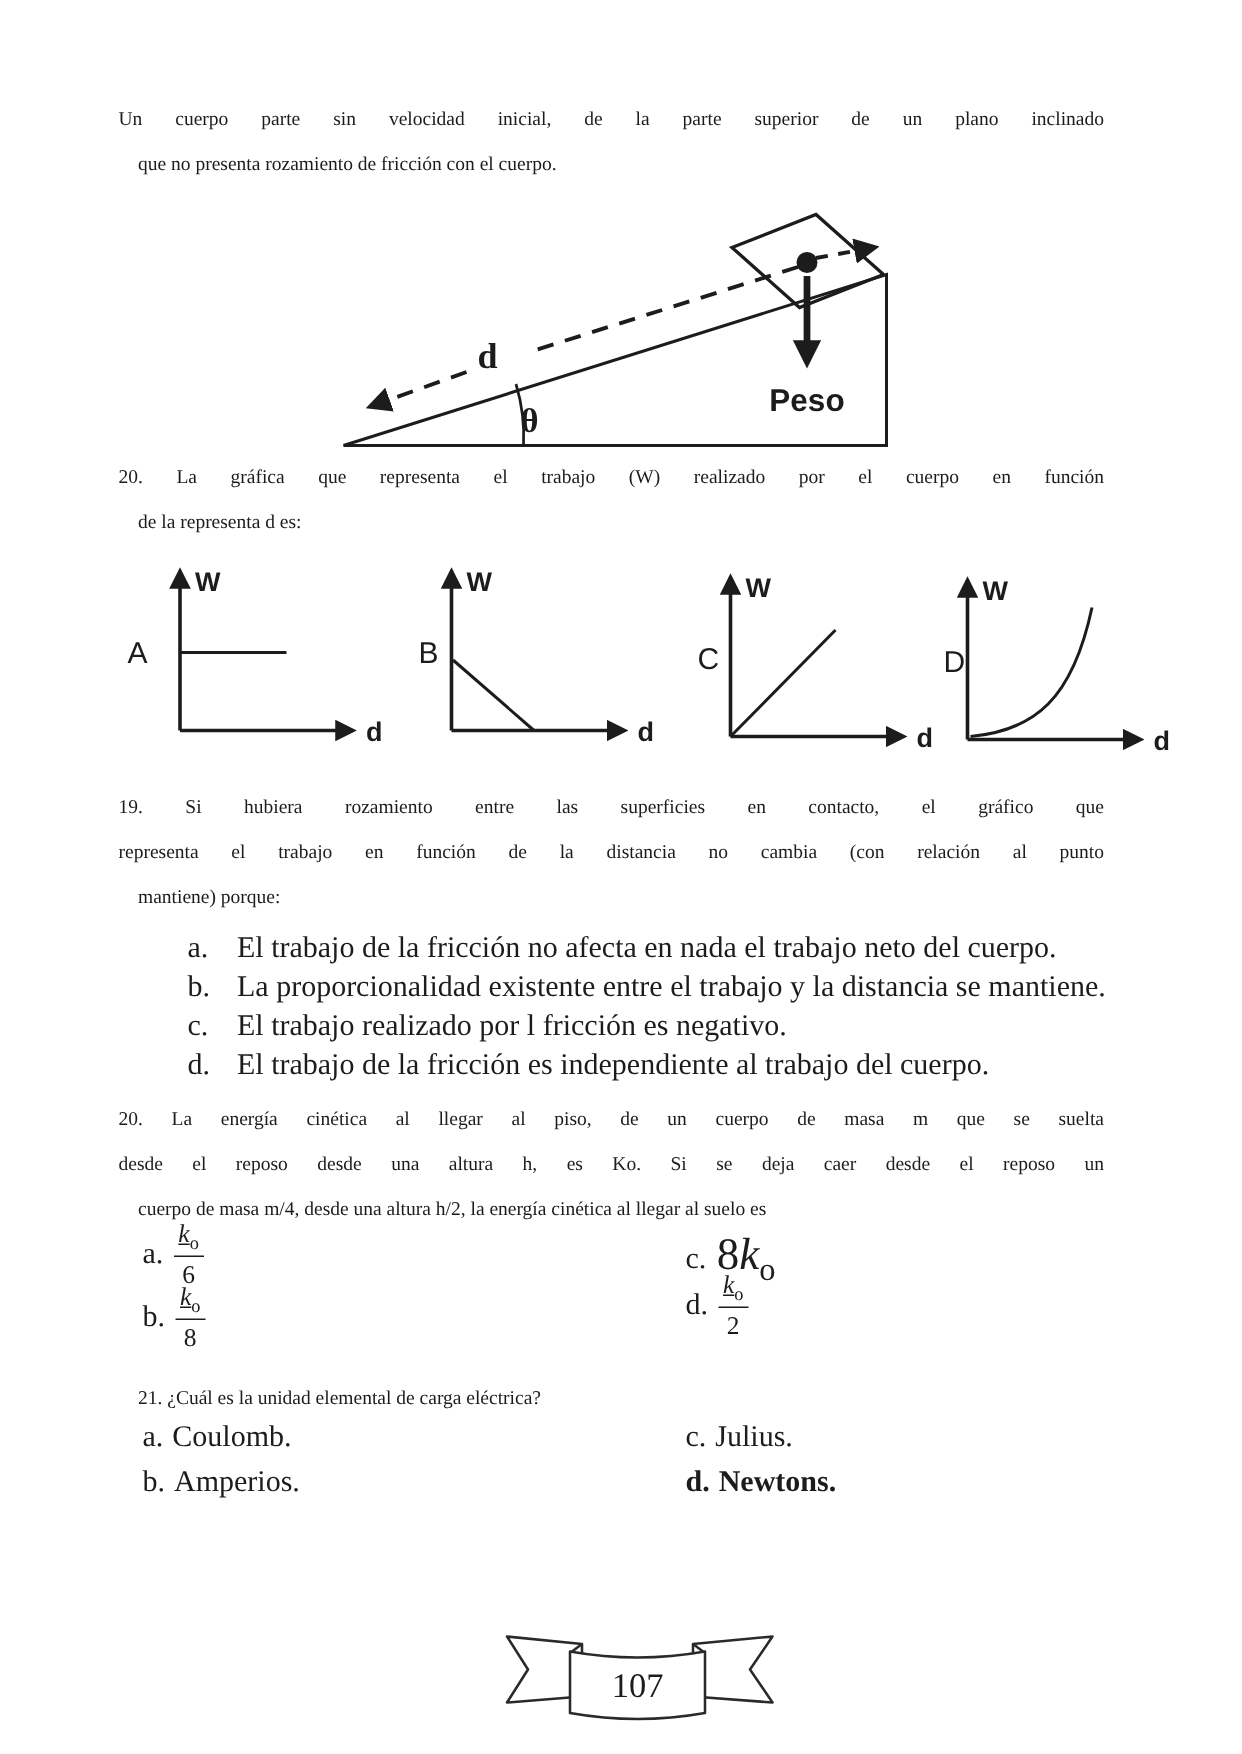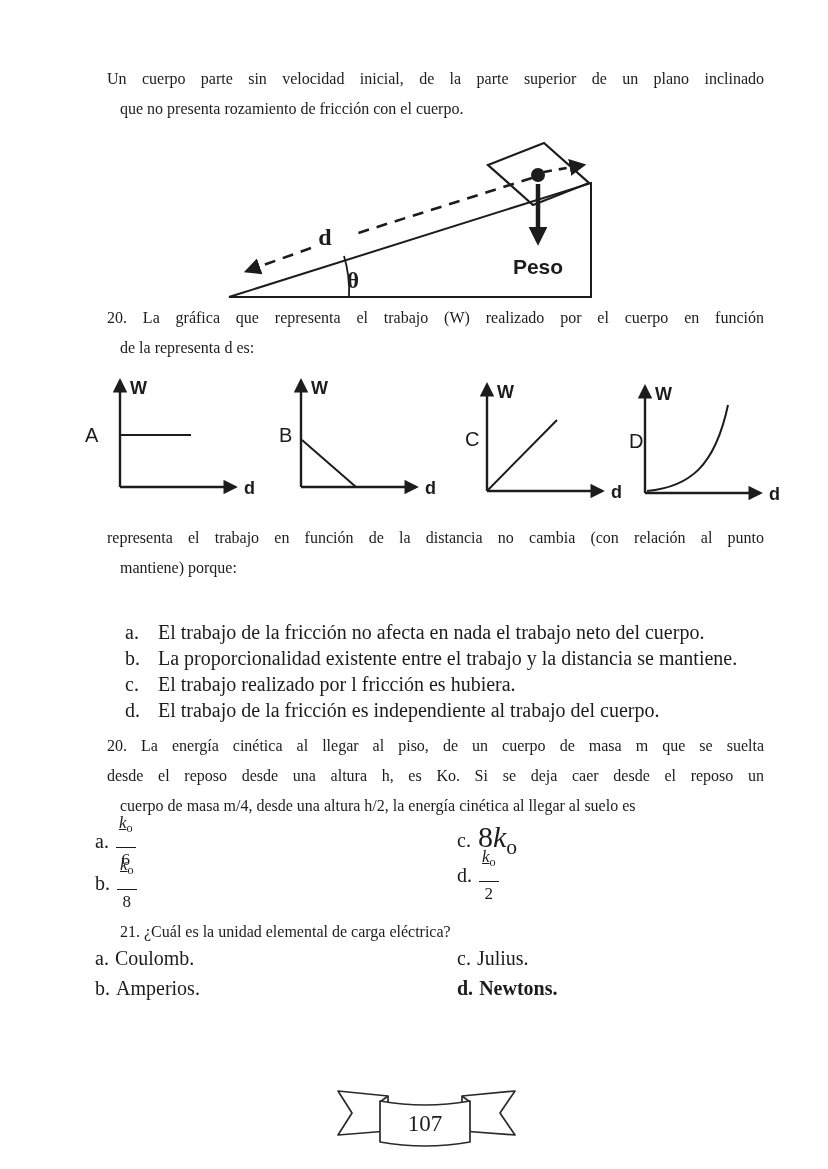--- a/index.html
+++ b/index.html
@@ -1,33 +1,33 @@
 <!DOCTYPE html>
 <html><head>
 <meta charset="utf-8">
 <style>
   html,body { margin:0; padding:0; background:#ffffff; }
   .page {
     position:relative; width:828px; height:1169px; background:#ffffff;
     font-family:"Liberation Serif", serif; color:#1c1c1c; overflow:hidden;
   }
-  .para { position:absolute; left:107px; width:657px; font-size:16px; line-height:30px; }
+  .para { position:absolute; left:79px; width:657px; font-size:13px; line-height:30px; }
   .jline { text-align:justify; text-align-last:justify; }
   .jline.last { text-align-last:left;margin-left:13px; }
 
   svg text { font-family:"Liberation Sans", sans-serif; }
   svg .serif { font-family:"Liberation Serif", serif; }
 
   .q19-options { position:absolute; left:125px; top:619px; width:625px; font-size:20px; line-height:26px; }
   .opt-row { display:flex; }
   .opt-label { width:33px; flex:none; }
 
   .q20-opt { position:absolute; display:flex; align-items:center; gap:7px; font-size:20px; }
   .frac { display:inline-block; text-align:center; font-size:17px; line-height:1.05; }
-  .frac .top { display:block; padding:0 3px 12px; border-bottom:1.6px solid #1c1c1c;text-decoration:underline; }
+  .frac .top { display:block; padding:0 3px 2px; border-bottom:1.6px solid #1c1c1c;text-decoration:underline; }
   .frac .bottom { display:block; padding-top:3px; }
   .frac i, .inline-sym i { font-family:"Liberation Serif", serif; }
   sub { font-size:0.72em; }
   .inline-sym { font-size:30px; }
 
   .q21-opt { position:absolute; font-size:20px; }
   .q21-opt .opt-label { display:inline; margin-right:6px; }
 </style>
 </head>
 <body>
@@ -125,36 +125,37 @@
       </defs>
     <line x1="45" y1="115" x2="45" y2="9" stroke="#1c1c1c" stroke-width="2.4" marker-end="url(#mD)"></line>
     <line x1="45" y1="115" x2="160" y2="115" stroke="#1c1c1c" stroke-width="2.4" marker-end="url(#mD)"></line>
     <path d="M 47 113 C 90 109 115 88 128 27" stroke="#1c1c1c" stroke-width="2" fill="none"></path>
     <text x="29" y="70" font-size="20" fill="#1c1c1c">D</text>
     <text x="55" y="22" font-size="18" font-weight="bold" fill="#1c1c1c">W</text>
     <text x="169" y="122" font-size="18" font-weight="bold" fill="#1c1c1c">d</text>
   </svg>
 
   <div class="para" style="top:523px;">
+      <div class="jline">19. Si hubiera rozamiento entre las superficies en contacto, el gráfico que</div>
       <div class="jline">representa el trabajo en función de la distancia no cambia (con relación al punto</div>
       <div class="jline last">mantiene) porque:</div>
     </div>
 
   <div class="q19-options">
     <div class="opt-row">
       <span class="opt-label">a.</span>
       <span>El trabajo de la fricción no afecta en nada el trabajo neto del cuerpo.</span>
     </div>
     <div class="opt-row">
       <span class="opt-label">b.</span>
       <span>La proporcionalidad existente entre el trabajo y la distancia se mantiene.</span>
     </div>
     <div class="opt-row">
       <span class="opt-label">c.</span>
-      <span>El trabajo realizado por l fricción es hubiera.</span>
+      <span>El trabajo realizado por l fricción es negativo.</span>
     </div>
     <div class="opt-row">
       <span class="opt-label">d.</span>
       <span>El trabajo de la fricción es independiente al trabajo del cuerpo.</span>
     </div>
   </div>
 
   <div class="para" style="top:731px;">
       <div class="jline">20. La energía cinética al llegar al piso, de un cuerpo de masa m que se suelta</div>
       <div class="jline">desde el reposo desde una altura h, es Ko. Si se deja caer desde el reposo un</div>

